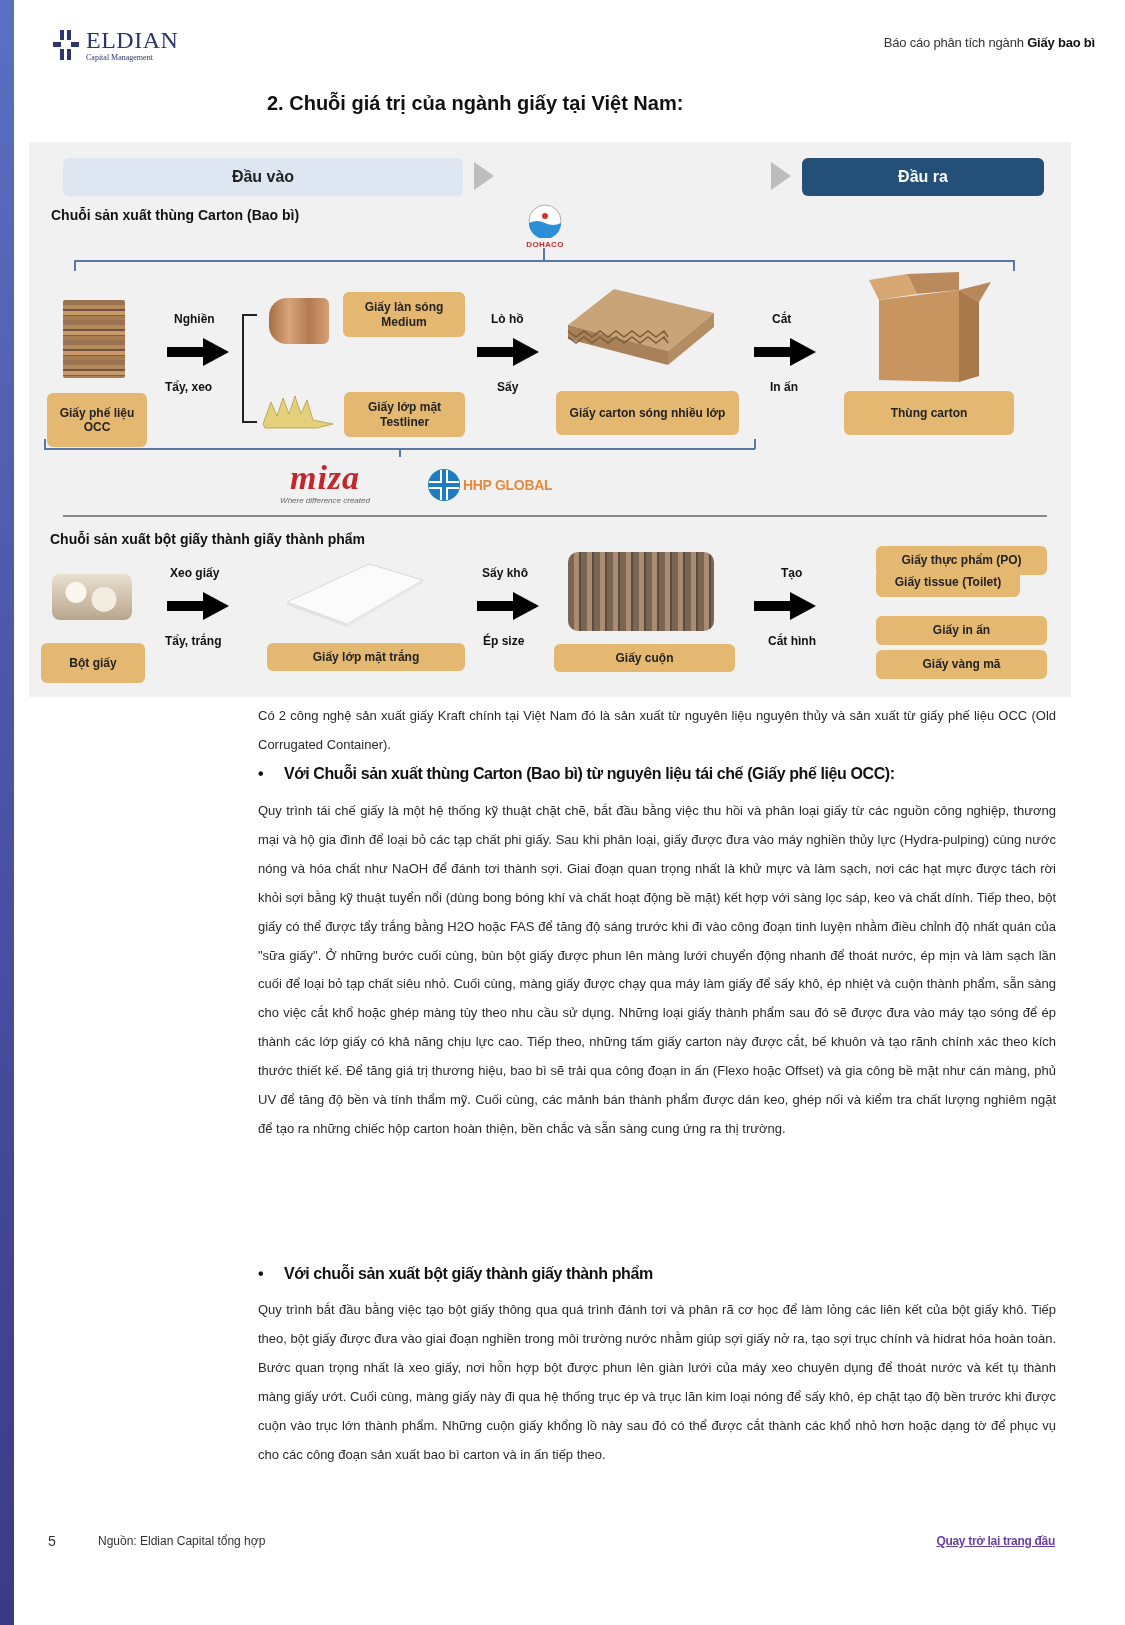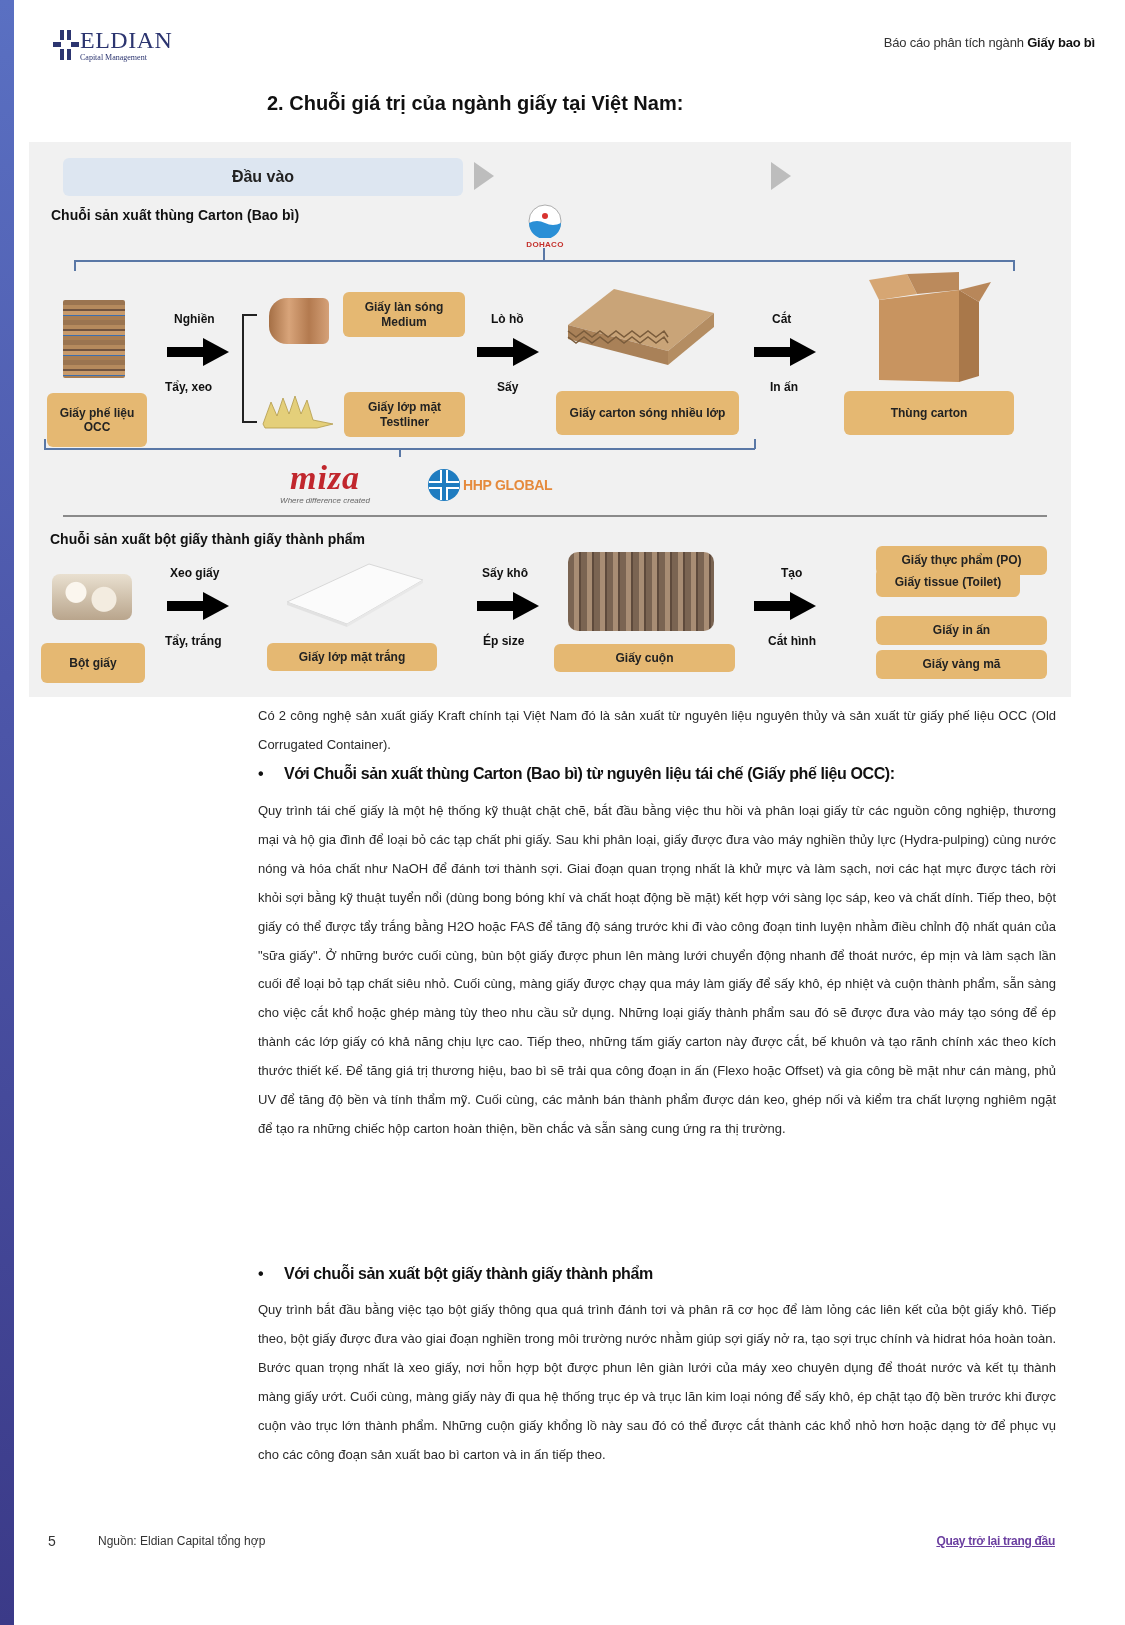--- a/index.html
+++ b/index.html
@@ -1,19 +1,19 @@
 <!DOCTYPE html>
 <html><head>
 <meta charset="utf-8">
 <style>
   *{box-sizing:border-box;margin:0;padding:0}
   html,body{width:1125px;height:1625px;background:#fff;overflow:hidden}
   body{position:relative;font-family:"Liberation Sans","DejaVu Sans",sans-serif;color:#222}
   .sidebar{position:absolute;left:0;top:0;width:14px;height:1625px;background:linear-gradient(180deg,#5a70c2 0%,#4c55a8 45%,#3b3a88 100%)}
-  .logo{position:absolute;left:52px;top:28px;display:flex;align-items:center;gap:0}
+  .logo{position:absolute;left:52px;top:28px;display:flex;align-items:center;gap:6px}
   .logo-mark{width:28px;height:32px;position:relative}
   .logo-text{display:flex;flex-direction:column;line-height:1}
   .logo-name{font-family:"Liberation Serif","DejaVu Serif",serif;font-size:24px;color:#2c3570;letter-spacing:0.5px}
   .logo-sub{font-family:"Liberation Serif","DejaVu Serif",serif;font-size:8px;color:#2c3570;margin-top:2px}
   .header-right{position:absolute;right:30px;top:35px;font-size:13px;color:#333;letter-spacing:-0.2px}
   .header-right b{font-weight:700;color:#111}
   .section-title{position:absolute;left:267px;top:92px;font-size:20px;font-weight:700;color:#111}
 
   .diagram{position:absolute;left:29px;top:142px;width:1042px;height:555px;background:#f1f1f1}
   .phase{position:absolute;top:16px;height:38px;border-radius:6px;display:flex;align-items:center;justify-content:center;font-size:16px;font-weight:700}
@@ -61,20 +61,21 @@
 <div class="header-right">
   <span>Báo cáo phân tích ngành </span><b>Giấy bao bì</b>
 </div>
 
 <h2 class="section-title">2. Chuỗi giá trị của ngành giấy tại Việt Nam:</h2>
 
 <div class="diagram">
   <div class="phase in">Đầu vào</div>
   <div class="tri" style="left:445px"></div>
   <div class="tri" style="left:742px"></div>
+  <div class="phase out">Đầu ra</div>
 
   <div class="sub-title" style="left:22px;top:65px">Chuỗi sản xuất thùng Carton (Bao bì)</div>
 
   <div style="position:absolute;left:496px;top:62px;width:40px;height:44px">
     <svg width="40" height="34" viewBox="0 0 40 34">
       <circle cx="20" cy="17" r="16" fill="#fff" stroke="#999" stroke-width="0.8"></circle>
       <path d="M4 19 Q12 15 20 19 T36 19 A16 16 0 0 1 4 19 Z" fill="#2a8fd6"></path>
       <circle cx="20" cy="12" r="3" fill="#d8322f"></circle>
     </svg>
     <div style="font-size:8px;color:#c4302b;font-weight:700;text-align:center;margin-top:-2px;letter-spacing:0.3px">DOHACO</div>
@@ -158,21 +159,21 @@
 
   <div class="lbl" style="left:141px;top:424px">Xeo giấy</div>
   <div class="arrow" style="left:138px;top:450px"></div>
   <div class="lbl" style="left:136px;top:492px">Tẩy, trắng</div>
 
   <svg class="img" style="left:258px;top:418px" width="140" height="68" viewBox="0 0 140 68">
     <polygon points="0,42 82,4 136,20 60,64" fill="#fbfbfb" stroke="#d8d8d8" stroke-width="1"></polygon>
     <polygon points="0,42 60,64 60,67 0,45" fill="#e2e2e2"></polygon>
     <polygon points="60,64 136,20 136,23 60,67" fill="#e8e8e8"></polygon>
   </svg>
-  <div class="tag" style="left:238px;top:501px;width:170px;height:28px">Giấy lớp mặt trắng</div>
+  <div class="tag" style="left:238px;top:501px;width:198px;height:28px">Giấy lớp mặt trắng</div>
 
   <div class="lbl" style="left:453px;top:424px">Sấy khô</div>
   <div class="arrow" style="left:448px;top:450px"></div>
   <div class="lbl" style="left:454px;top:492px">Ép size</div>
 
   <div class="img" style="left:539px;top:410px;width:146px;height:79px;border-radius:10px;background:repeating-linear-gradient(90deg,#7a6452 0 6px,#a88d74 6px 11px,#5e4a3c 11px 13px),#8a7260"></div>
   <div class="tag" style="left:525px;top:502px;width:181px;height:28px">Giấy cuộn</div>
 
   <div class="lbl" style="left:752px;top:424px">Tạo</div>
   <div class="arrow" style="left:725px;top:450px"></div>

